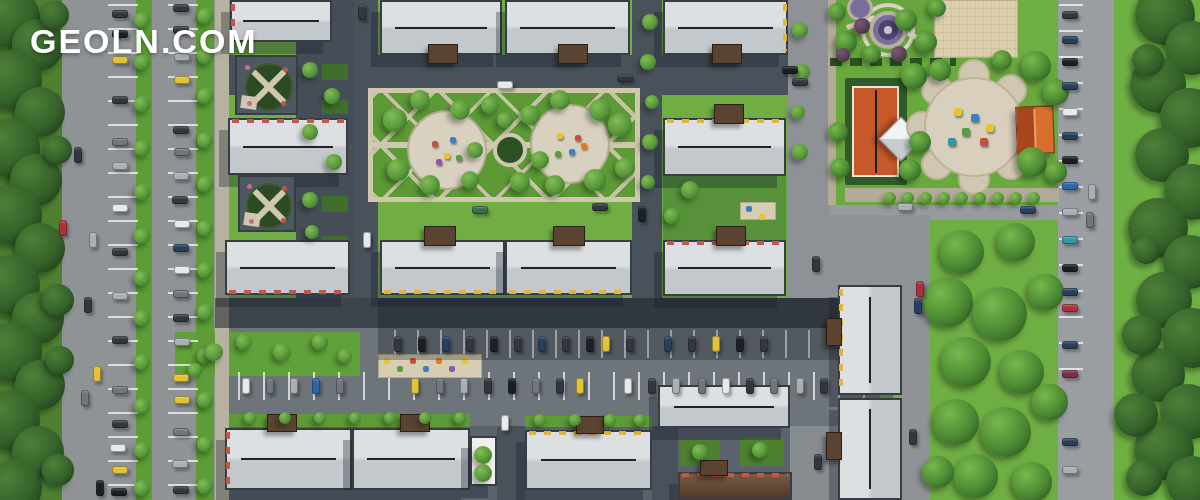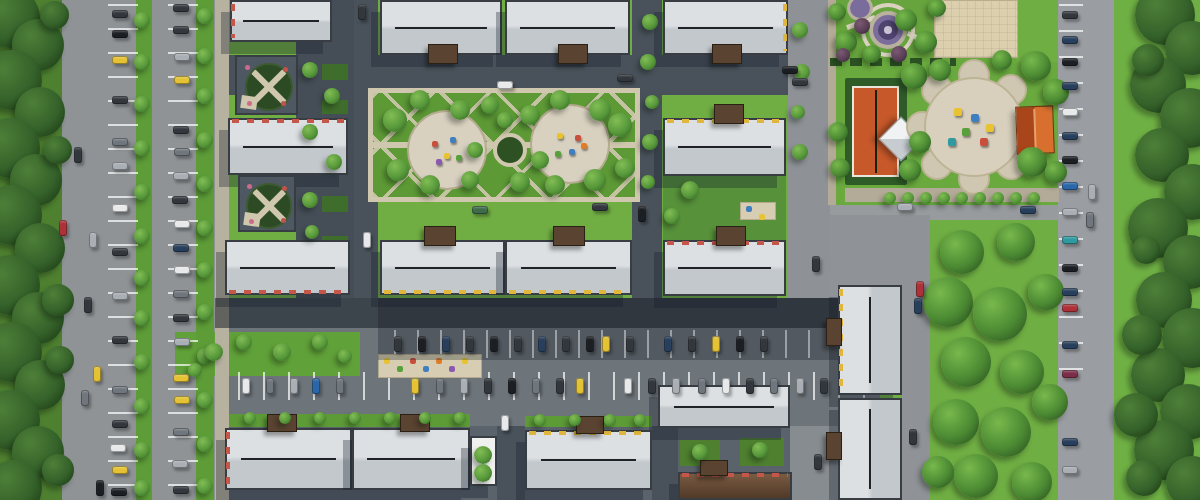--- a/index.html
+++ b/index.html
@@ -7,20 +7,21 @@
          background:#70ad43;font-family:"Liberation Sans",sans-serif;}
   .abs{position:absolute;}
   .logo{position:absolute;left:30px;top:22px;z-index:60;color:#ffffff;
         font-size:34px;font-weight:700;letter-spacing:2px;
         text-shadow:0 2px 4px rgba(0,0,0,0.35);}
 </style>
 </head>
 <body>
 
 <div id="scene">
+  <div class="logo">GEOLN.COM</div>
 <div class="abs" style="left: 62px; top: 0px; width: 153px; height: 500px; background: rgb(143, 147, 150);"></div>
     <div class="abs" style="left: 229px; top: 55px; width: 601px; height: 40px; background: rgb(73, 82, 91);"></div>
     <div class="abs" style="left: 352px; top: 0px; width: 26px; height: 426px; background: rgb(73, 82, 91);"></div>
     <div class="abs" style="left: 632px; top: 0px; width: 30px; height: 426px; background: rgb(73, 82, 91);"></div>
     <div class="abs" style="left: 788px; top: 0px; width: 44px; height: 330px; background: rgb(142, 146, 150);"></div>
     <div class="abs" style="left: 215px; top: 298px; width: 665px; height: 128px; background: rgb(109, 116, 122);"></div>
     <div class="abs" style="left: 215px; top: 426px; width: 665px; height: 74px; background: rgb(90, 99, 108);"></div>
     <div class="abs" style="left: 497px; top: 426px; width: 28px; height: 74px; background: rgb(73, 82, 91);"></div>
     <div class="abs" style="left: 652px; top: 426px; width: 26px; height: 74px; background: rgb(73, 82, 91);"></div>
     <div class="abs" style="left: 790px; top: 426px; width: 48px; height: 74px; background: rgb(135, 140, 145);"></div>

